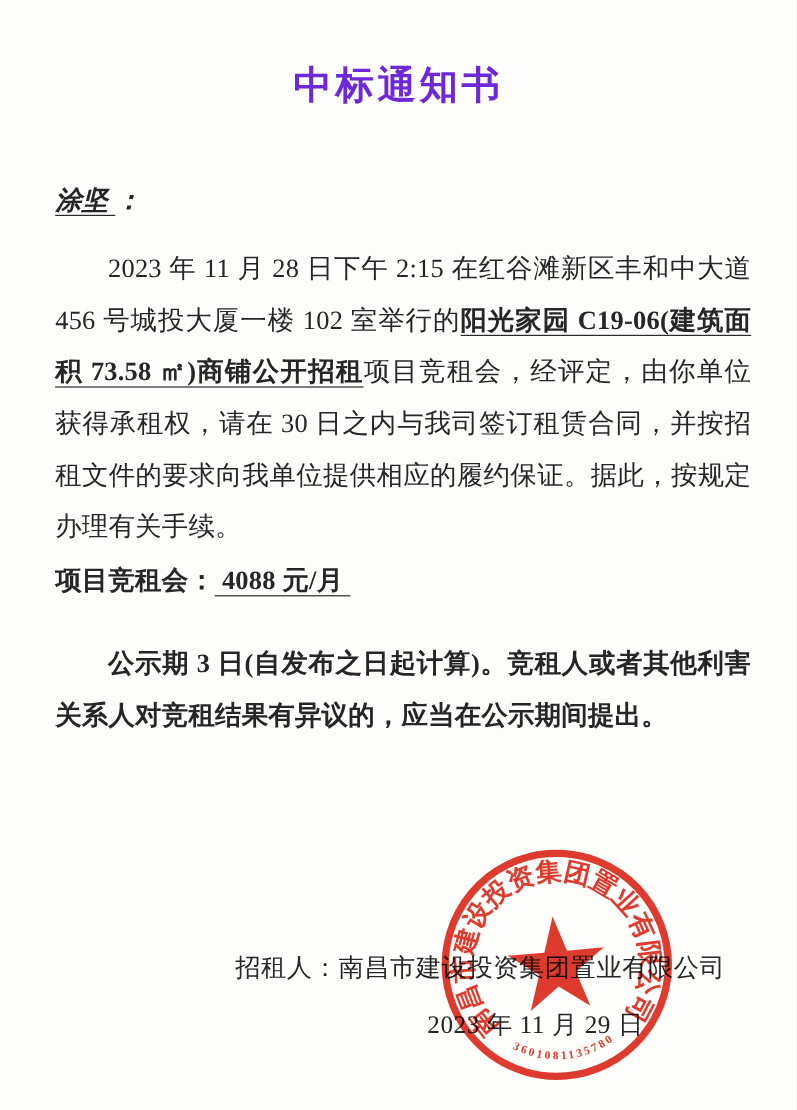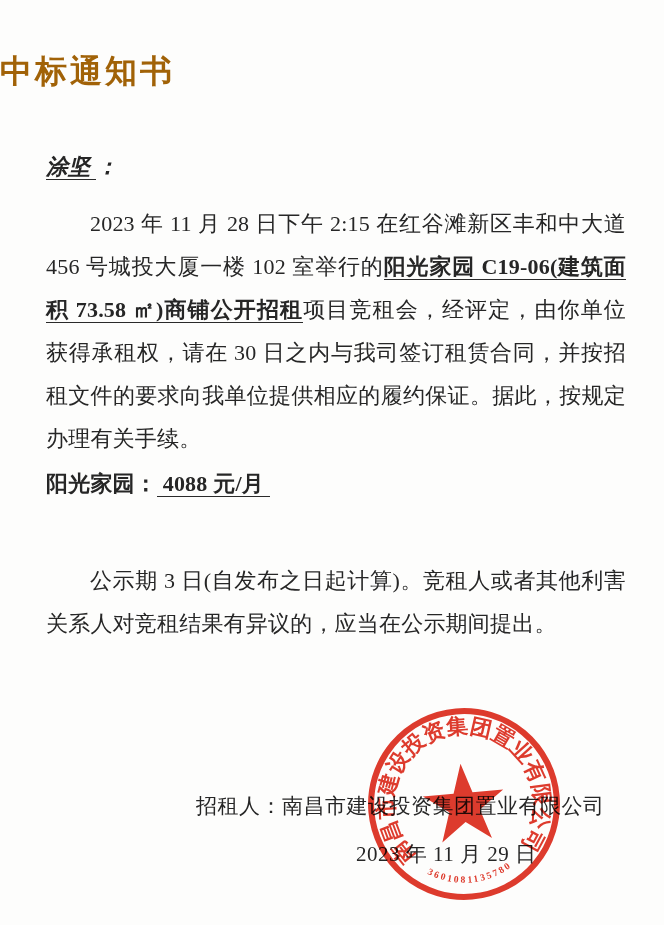--- a/index.html
+++ b/index.html
@@ -9,34 +9,34 @@
     width:664px; height:925px;
     margin:0 auto;
     background:#fdfdfc;
     font-family:"Liberation Serif","DejaVu Serif",serif;
     color:#262626;
     overflow:hidden;
   }
   .abs { position:absolute; }
   .title {
     top:50px; left:0; right:0;
-    text-align:left;
+    text-align:center;
     font-size:32px; font-weight:bold;
     letter-spacing:3px;
-    color:#a16207;
+    color:#6d28d9;
   }
   .bodytext {
     font-size:22px;
     line-height:43px;
     letter-spacing:0.2px;
   }
   .t-salutation { top:145px; left:46px;font-style:italic; }
   .t-p1   { top:202px; left:46px; width:580px; text-align:justify; text-indent:2em; word-break:break-all; }
   .t-result { top:462px; left:46px; }
-  .t-p2   { top:559px; left:46px; width:580px; text-align:justify; text-indent:2em; word-break:break-all; }
+  .t-p2   { top:531px; left:46px; width:580px; text-align:justify; text-indent:2em; word-break:break-all;font-weight:bold; }
   .t-supervisor { top:633px; left:46px; width:600px; text-indent:2em; }
   .t-phone { top:676px; left:46px; text-indent:2em; }
   .t-signer { top:785px; left:196px; font-size:21px; line-height:43px; letter-spacing:0.5px; }
   .t-date   { top:833px; left:356px; font-size:21px; line-height:43px; letter-spacing:0.5px; }
   .b { font-weight:bold; }
   .u { border-bottom:1.6px solid #2a2a2a; }
   .pre { white-space:pre; }
   .seal {
     top:703px; left:363px;
     width:202px; height:202px;
@@ -55,21 +55,21 @@
 <body>
 
 <div class="page">
 
   <h1 class="abs title">中标通知书</h1>
 
   <p class="abs bodytext t-salutation"><span class="b u pre">涂坚 </span><span class="b">：</span></p>
 
   <p class="abs bodytext t-p1"><span>2023 年 11 月 28 日下午 2:15 在红谷滩新区丰和中大道 456 号城投大厦一楼 102 室举行的</span><span class="b u">阳光家园 C19-06(建筑面积 73.58 ㎡)商铺公开招租</span><span>项目竞租会，经评定，由你单位获得承租权，请在 30 日之内与我司签订租赁合同，并按招租文件的要求向我单位提供相应的履约保证。据此，按规定办理有关手续。</span></p>
 
-  <p class="abs bodytext t-result"><span class="b">阳光家园：</span><span class="b u pre"> 4088 元/月 </span></p>
+  <p class="abs bodytext t-result"><span class="b">项目竞租会：</span><span class="b u pre"> 4088 元/月 </span></p>
 
   <p class="abs bodytext t-p2">公示期 3 日(自发布之日起计算)。竞租人或者其他利害关系人对竞租结果有异议的，应当在公示期间提出。</p>
 
 
 
   <p class="abs t-signer">招租人：南昌市建设投资集团置业有限公司</p>
 
   <p class="abs t-date">2023 年 11 月 29 日</p>
 
   <div class="abs seal">

